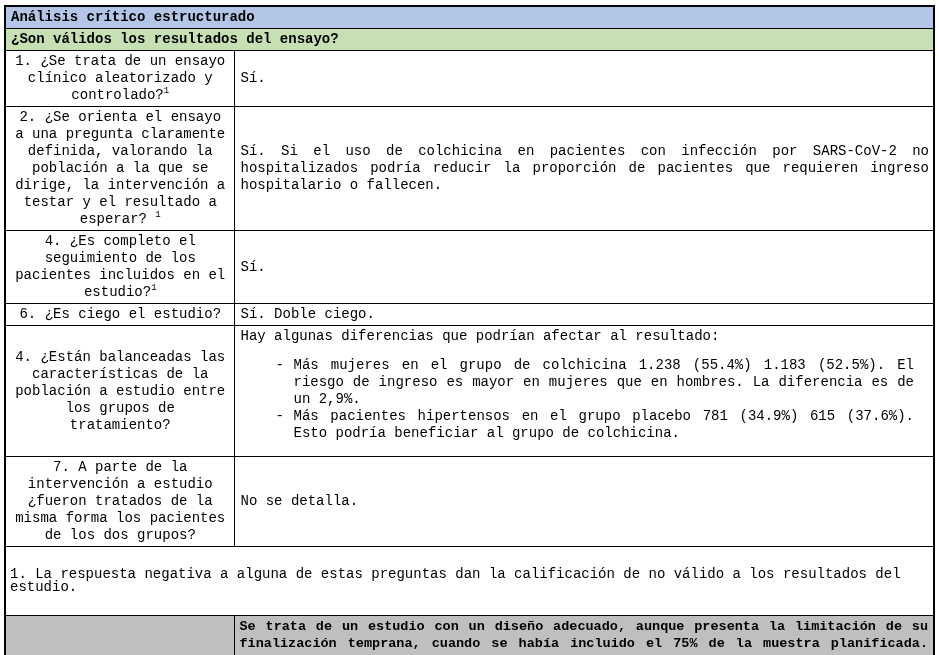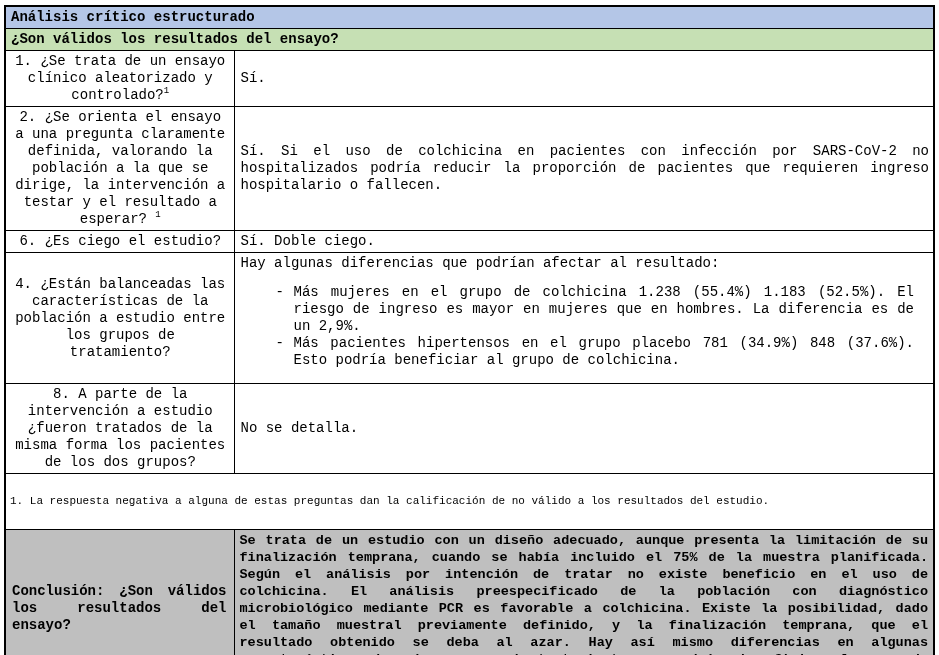--- a/index.html
+++ b/index.html
@@ -58,21 +58,21 @@
     text-align: justify;
     padding-right: 2px;
   }
   .bullet-list li::before {
     content: "-";
     position: absolute;
     left: -18px;
     top: 0;
   }
   tr.footnote-row td {
-    font-size: 11px;
+    font-size: 14px;
     line-height: 13px;
     padding: 21px 4px;
     vertical-align: middle;
   }
   tr.conclusion-row td {
     background: #BFBFBF;
     font-weight: bold;
     text-align: justify;
   }
   tr.conclusion-row td.c-label {
@@ -107,40 +107,44 @@
       <td class="q-cell"><span>1. ¿Se trata de un ensayo clínico aleatorizado y controlado?</span><sup class="fn-ref">1</sup></td>
       <td class="a-cell">Sí.</td>
     </tr>
 
     <tr style="height:86px;">
       <td class="q-cell"><span>2. ¿Se orienta el ensayo a una pregunta claramente definida, valorando la población a la que se dirige, la intervención a testar y el resultado a esperar? </span><sup class="fn-ref">1</sup></td>
       <td class="a-cell just">Sí. Si el uso de colchicina en pacientes con infección por SARS-CoV-2 no hospitalizados podría reducir la proporción de pacientes que requieren ingreso hospitalario o fallecen.</td>
     </tr>
 
 
+    <tr style="height:57px;">
+      <td class="q-cell"><span>4. ¿Es completo el seguimiento de los pacientes incluidos en el estudio?</span><sup class="fn-ref">1</sup></td>
+      <td class="a-cell">Sí.</td>
+    </tr>
 
     <tr style="height:19px;">
       <td class="q-cell">6. ¿Es ciego el estudio?</td>
       <td class="a-cell">Sí. Doble ciego.</td>
     </tr>
 
 
     <tr style="height:92px;">
       <td class="q-cell">4. ¿Están balanceadas las características de la población a estudio entre los grupos de tratamiento?</td>
       <td class="a-cell">
         <div>Hay algunas diferencias que podrían afectar al resultado:</div>
         <ul class="bullet-list">
           <li>Más mujeres en el grupo de colchicina 1.238 (55.4%) 1.183 (52.5%). El riesgo de ingreso es mayor en mujeres que en hombres. La diferencia es de un 2,9%.</li>
-          <li>Más pacientes hipertensos en el grupo placebo 781 (34.9%) 848 (37.6%). Esto podría beneficiar al grupo de colchicina.</li>
+          <li>Más pacientes hipertensos en el grupo placebo 781 (34.9%) 615 (37.6%). Esto podría beneficiar al grupo de colchicina.</li>
         </ul>
       </td>
     </tr>
 
     <tr style="height:68px;">
-      <td class="q-cell">8. A parte de la intervención a estudio ¿fueron tratados de la misma forma los pacientes de los dos grupos?</td>
+      <td class="q-cell">7. A parte de la intervención a estudio ¿fueron tratados de la misma forma los pacientes de los dos grupos?</td>
       <td class="a-cell">No se detalla.</td>
     </tr>
 
     <tr class="footnote-row" style="height:22px;">
       <td colspan="2">1. La respuesta negativa a alguna de estas preguntas dan la calificación de no válido a los resultados del estudio.</td>
     </tr>
 
     <tr class="conclusion-row" style="height:110px;">
       <td class="c-label">Conclusión: ¿Son válidos los resultados del ensayo?</td>
       <td class="c-text">Se trata de un estudio con un diseño adecuado, aunque presenta la limitación de su finalización temprana, cuando se había incluido el 75% de la muestra planificada. Según el análisis por intención de tratar no existe beneficio en el uso de colchicina. El análisis preespecificado de la población con diagnóstico microbiológico mediante PCR es favorable a colchicina. Existe la posibilidad, dado el tamaño muestral previamente definido, y la finalización temprana, que el resultado obtenido se deba al azar. Hay así mismo diferencias en algunas características de ambos grupos de tratamiento que podrían beneficiar al grupo de tratamiento.</td>

